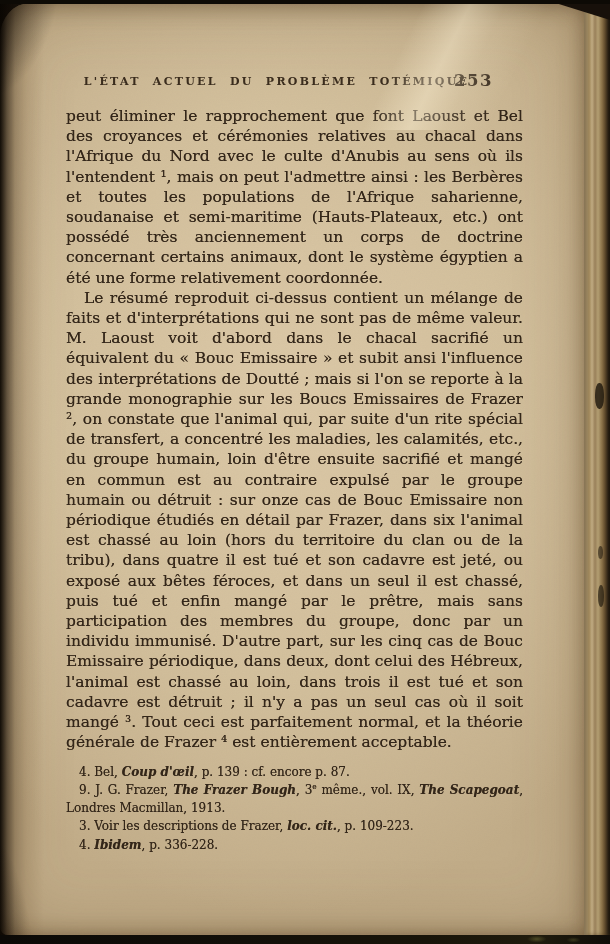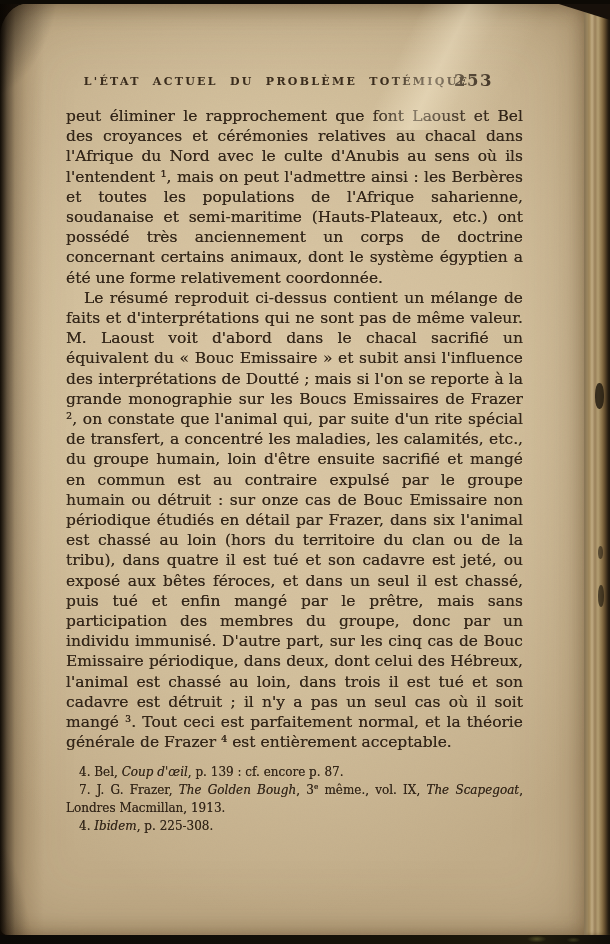--- a/index.html
+++ b/index.html
@@ -89,21 +89,21 @@
   .para{
     font-size:15.5px;line-height:20.2px;text-align:justify;
     color:var(--ink);text-shadow:0 0 .5px rgba(51,38,25,.75);
   }
   .para.indent{text-indent:18px;}
   .footnotes{margin-top:10px;}
   .fn{
     font-size:12px;line-height:18.3px;text-align:justify;text-indent:13px;
     color:var(--ink);text-shadow:0 0 .4px rgba(51,38,25,.7);
   }
-  .it{font-style:italic;}
+  .it{font-style:italic;font-weight:bold;}
   .sup{vertical-align:super;font-size:.62em;line-height:0;}
 </style>
 </head>
 <body>
 
 <div class="scene">
 
   <div class="page"></div>
 
   <svg class="grain" xmlns="http://www.w3.org/2000/svg" width="586" height="932">
@@ -118,22 +118,23 @@
     <div class="header">
       <span class="running-title">L'état actuel du problème totémique</span>
       <span class="page-number">253</span>
     </div>
     <div class="bodytext">
         <p class="para">peut éliminer le rapprochement que font Laoust et Bel des croyances et cérémonies relatives au chacal dans l'Afrique du Nord avec le culte d'Anubis au sens où ils l'entendent ¹, mais on peut l'admettre ainsi : les Berbères et toutes les populations de l'Afrique saharienne, soudanaise et semi-maritime (Hauts-Plateaux, etc.) ont possédé très anciennement un corps de doctrine concernant certains animaux, dont le système égyptien a été une forme relativement coordonnée.</p>
         <p class="para indent">Le résumé reproduit ci-dessus contient un mélange de faits et d'interprétations qui ne sont pas de même valeur. M. Laoust voit d'abord dans le chacal sacrifié un équivalent du « Bouc Emissaire » et subit ansi l'influence des interprétations de Doutté ; mais si l'on se reporte à la grande monographie sur les Boucs Emissaires de Frazer ², on constate que l'animal qui, par suite d'un rite spécial de transfert, a concentré les maladies, les calamités, etc., du groupe humain, loin d'être ensuite sacrifié et mangé en commun est au contraire expulsé par le groupe humain ou détruit : sur onze cas de Bouc Emissaire non périodique étudiés en détail par Frazer, dans six l'animal est chassé au loin (hors du territoire du clan ou de la tribu), dans quatre il est tué et son cadavre est jeté, ou exposé aux bêtes féroces, et dans un seul il est chassé, puis tué et enfin mangé par le prêtre, mais sans participation des membres du groupe, donc par un individu immunisé. D'autre part, sur les cinq cas de Bouc Emissaire périodique, dans deux, dont celui des Hébreux, l'animal est chassé au loin, dans trois il est tué et son cadavre est détruit ; il n'y a pas un seul cas où il soit mangé ³. Tout ceci est parfaitement normal, et la théorie générale de Frazer ⁴ est entièrement acceptable.</p>
       </div>
     <div class="footnotes">
         <p class="fn"><span>4. Bel, </span><span class="it">Coup d'œil</span><span>, p. 139 : cf. encore p. 87.</span></p>
-        <p class="fn"><span>7. J. G. Frazer, </span><span class="it">The Golden Bough</span><span>, 3</span><span class="sup">e</span><span> même., vol. IX, </span><span class="it">The Scapegoat</span><span>, Londres Macmillan, 1913.</span></p>
-        <p class="fn"><span>4. </span><span class="it">Ibidem</span><span>, p. 225-308.</span></p>
+        <p class="fn"><span>9. J. G. Frazer, </span><span class="it">The Frazer Bough</span><span>, 3</span><span class="sup">e</span><span> même., vol. IX, </span><span class="it">The Scapegoat</span><span>, Londres Macmillan, 1913.</span></p>
+        <p class="fn"><span>3. Voir les descriptions de Frazer, </span><span class="it">loc. cit.</span><span>, p. 109-223.</span></p>
+        <p class="fn"><span>4. </span><span class="it">Ibidem</span><span>, p. 336-228.</span></p>
       </div>
   </div>
 
   <div class="shine"></div>
   <div class="spine"></div>
 
   <div class="stack"></div>
   <div class="stack-mark mark-1"></div>
   <div class="stack-mark mark-2"></div>
   <div class="stack-mark mark-3"></div>

